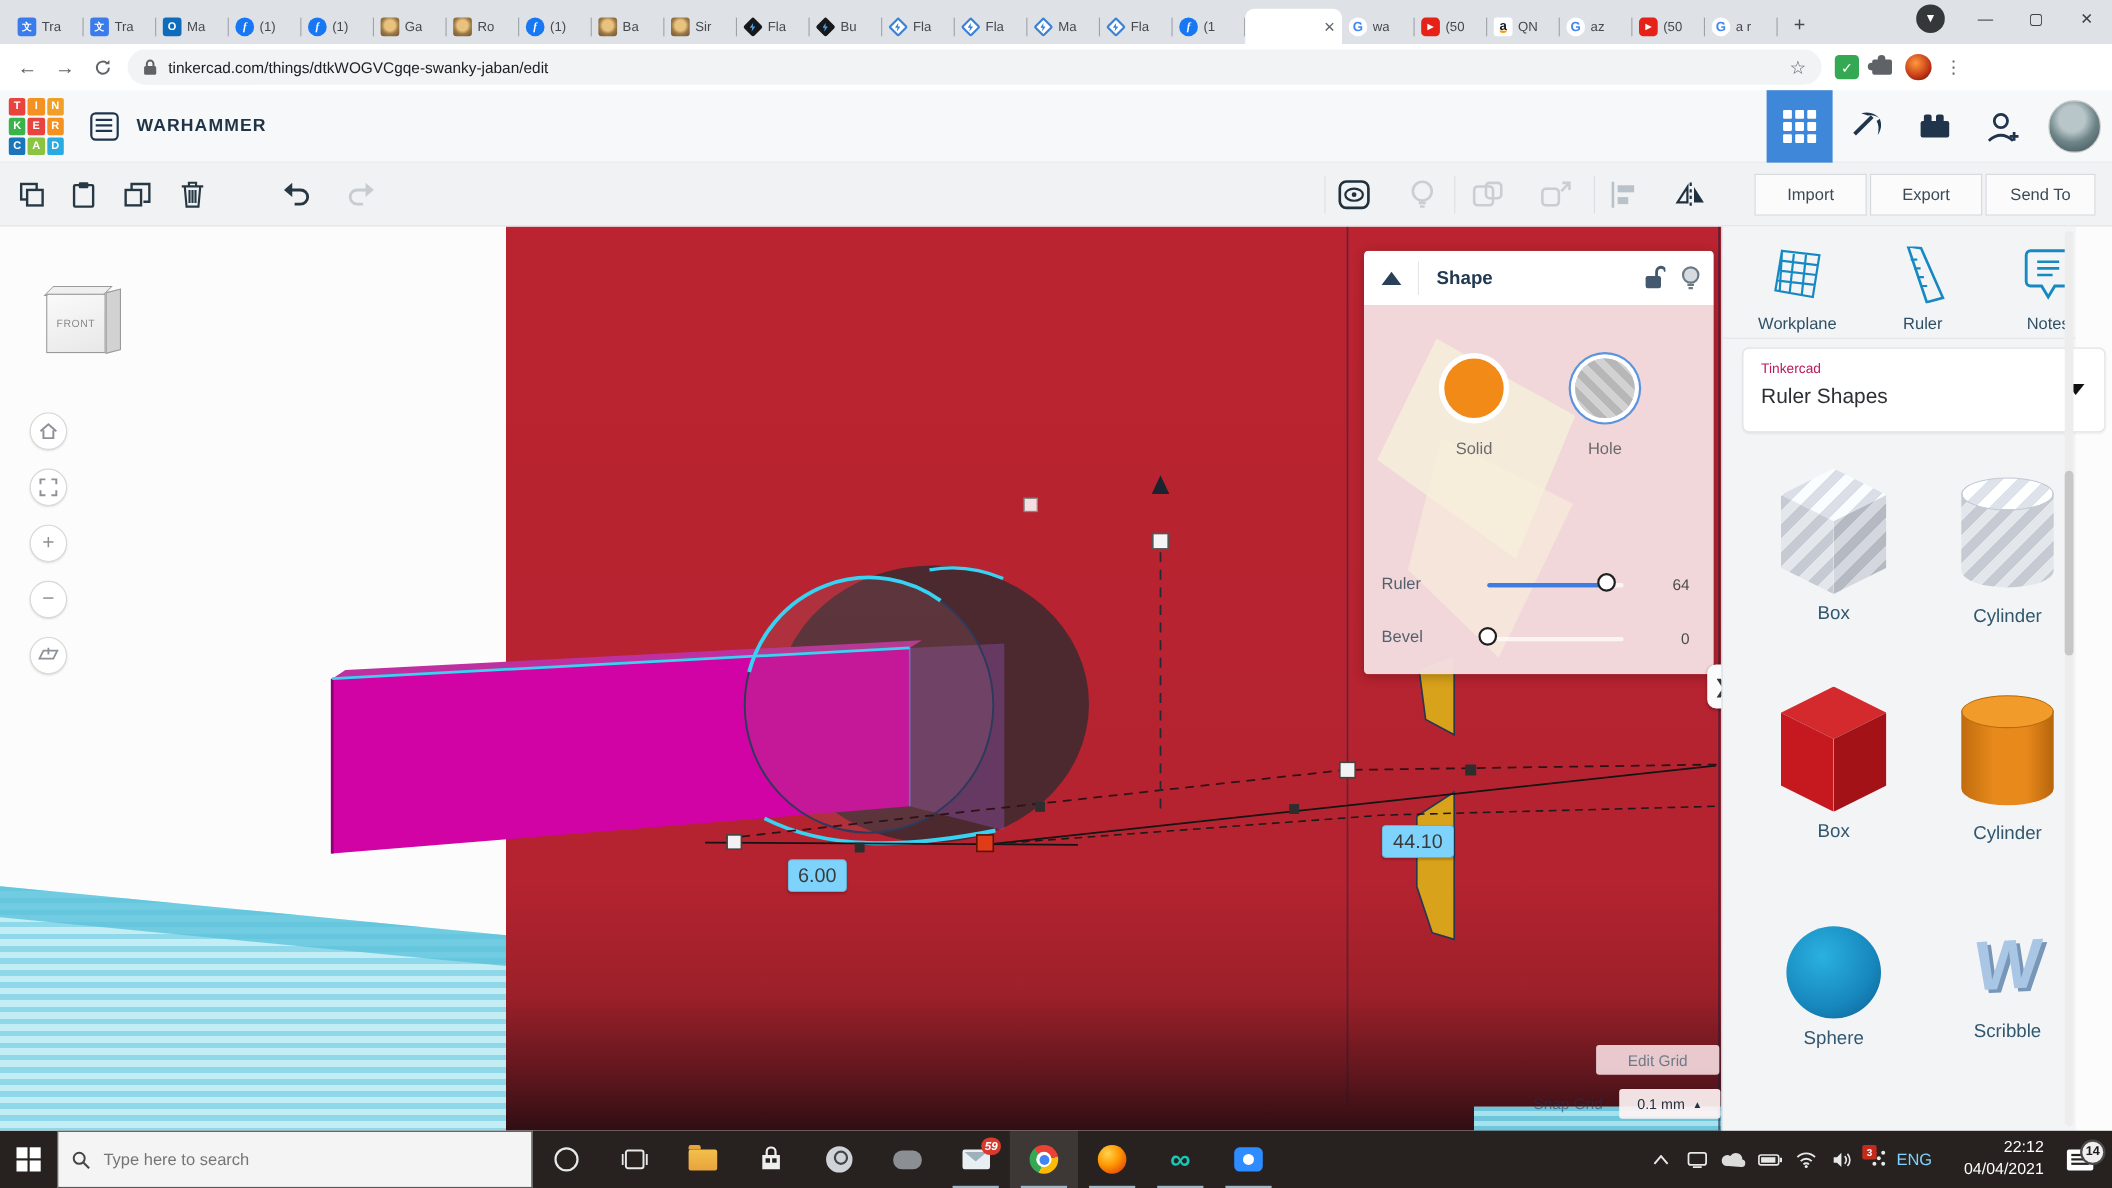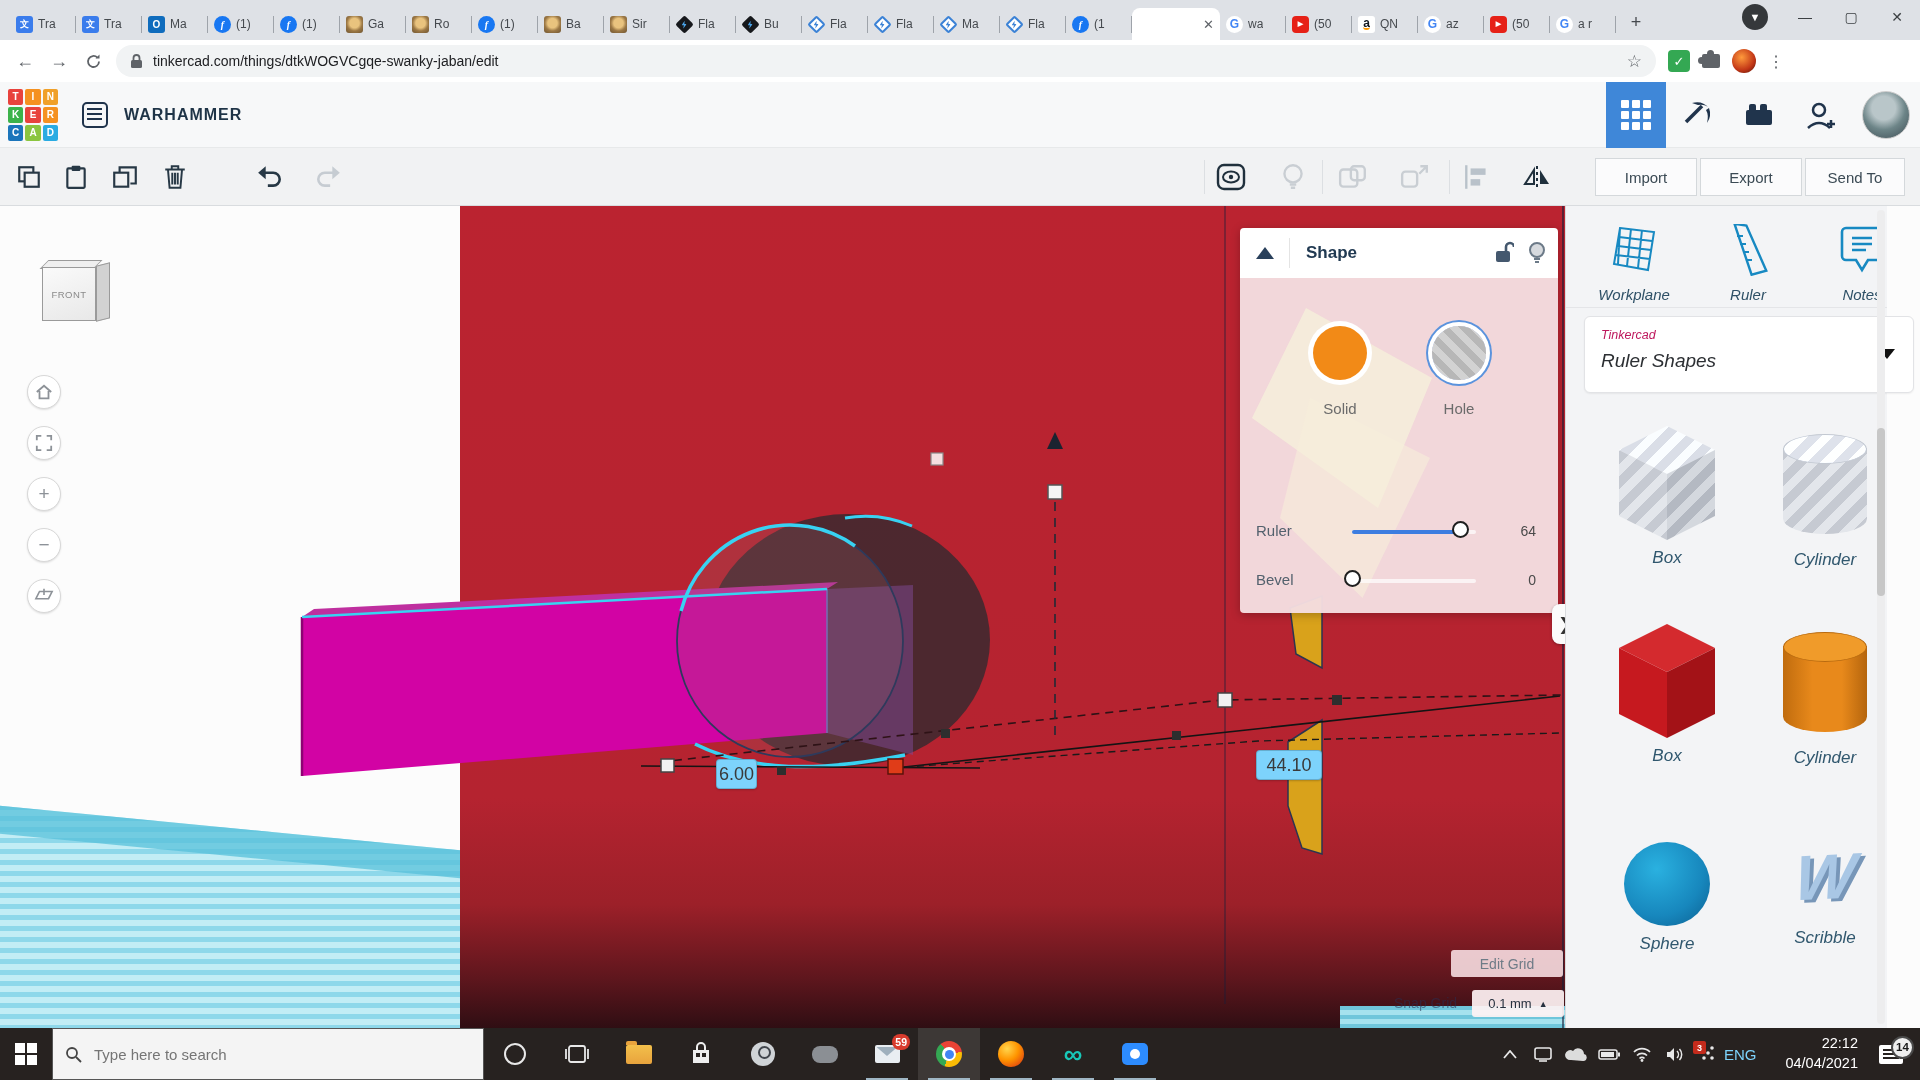--- a/index.html
+++ b/index.html
@@ -117,21 +117,21 @@
   .srow .slab{position:absolute;left:16px;top:0;font-size:15px;color:#53616d;}
   .track{position:absolute;left:112px;top:8px;width:124px;height:4px;border-radius:2px;background:rgba(255,255,255,.7);}
   .track-fill{position:absolute;left:112px;top:8px;height:4px;border-radius:2px;background:#3d7de0;}
   .knob{position:absolute;top:-1px;width:17px;height:17px;border-radius:50%;background:#fff;border:2px solid #1f1f1f;}
   .sval{position:absolute;right:22px;top:1px;font-size:14px;color:#4a4a4a;}
 
   
   .expander{position:absolute;left:1552px;top:398px;width:26px;height:40px;background:#fbfbfb;border-radius:8px 0 0 8px;box-shadow:0 1px 3px rgba(0,0,0,.3);display:flex;align-items:center;justify-content:center;font-size:17px;color:#333;}
 
   
-  .sidebar{position:absolute;left:1565px;top:0;width:322px;height:822px;background:#f3f4f6;border-left:1px solid #d9dbde;font-style:italic;}
+  .sidebar{position:absolute;left:1565px;top:0;width:322px;height:822px;background:#f3f4f6;border-left:1px solid #d9dbde;}
   .tool{position:absolute;top:18px;width:110px;display:flex;flex-direction:column;align-items:center;}
   .tool .tl{margin-top:10px;font-size:15px;color:#2e5066;}
   .sb-divider{position:absolute;left:0;top:101px;width:100%;height:1px;background:#e4e5e8;}
   .dropdown{position:absolute;left:18px;top:110px;width:330px;height:77px;background:#fff;border:1px solid #e2e3e6;border-radius:6px;box-shadow:0 1px 2px rgba(0,0,0,.06);}
   .dd-small{position:absolute;left:16px;top:11px;font-size:12.5px;color:#be185d;}
   .dd-main{position:absolute;left:16px;top:33px;font-size:19px;color:#2c2f33;}
   .dd-caret{position:absolute;right:18px;top:32px;width:0;height:0;border-left:8px solid transparent;border-right:8px solid transparent;border-top:10px solid #111;}
   .cell{position:absolute;width:140px;display:flex;flex-direction:column;align-items:center;}
   .cell .clab{font-size:17px;color:#30576e;margin-top:8px;}
   .sb-scroll{position:absolute;right:2px;top:4px;width:8px;height:814px;background:#ededee;border-radius:4px;}
@@ -150,21 +150,21 @@
   .sphere{width:86px;height:84px;border-radius:50%;background:radial-gradient(circle at 38% 32%,#2ab1e0,#1787bd 60%,#0d6395 95%);margin-top:14px;}
   .scribble{font-size:64px;font-weight:bold;color:#a9c7e5;text-shadow:4px 3px 0 #7796b8;transform:skewX(-8deg) rotate(-3deg);margin-top:6px;line-height:86px;}
 
   
   .taskbar{position:absolute;left:0;top:1028px;width:1920px;height:52px;background:#272220;display:flex;align-items:stretch;color:#eee;}
   .tb-slot{width:52px;display:flex;align-items:center;justify-content:center;position:relative;}
   .winlogo{display:grid;grid-template-columns:10px 10px;grid-template-rows:10px 10px;gap:2px;}
   .winlogo i{background:#fff;display:block;}
   .tsearch{width:432px;background:#f4f4f4;border:1px solid #555;display:flex;align-items:center;padding:0 12px;gap:10px;}
   .tsearch input{border:none;background:transparent;outline:none;font-size:15px;width:340px;color:#333;}
-  .appicons{display:flex;}
+  .appicons{display:flex;font-style:italic;}
   .app{width:62px;display:flex;align-items:center;justify-content:center;position:relative;}
   .app.open::after{content:"";position:absolute;bottom:0;left:10px;right:10px;height:2.5px;background:#9fb6c4;}
   .app.active{background:rgba(255,255,255,.10);}
   .badge{position:absolute;top:6px;right:8px;min-width:17px;height:16px;background:#d83b2d;border-radius:8px;color:#fff;font-size:10.5px;display:flex;align-items:center;justify-content:center;padding:0 3px;font-weight:bold;}
   .cortana{width:22px;height:22px;border-radius:50%;border:2.5px solid #e8e8e8;}
   .folder{width:26px;height:19px;background:linear-gradient(#f3c04b,#e8a33d);border-radius:2px;position:relative;}
   .folder::before{content:"";position:absolute;top:-4px;left:0;width:11px;height:4px;background:#e8a33d;border-radius:2px 2px 0 0;}
   .steam{width:24px;height:24px;border-radius:50%;background:#cfd3d6;position:relative;}
   .steam::after{content:"";position:absolute;right:4px;top:4px;width:9px;height:9px;border-radius:50%;border:2.5px solid #40454c;}
   .gp{width:26px;height:17px;background:#8b8f94;border-radius:8px;}
@@ -537,21 +537,21 @@
       <div class="nbtn">+</div>
       <div class="nbtn">−</div>
       <div class="nbtn">
           <svg width="20" height="18" viewBox="0 0 22 20">
             <path d="M6 5 L20 5 L16 13 L2 13 Z" stroke="#8d9298" stroke-width="1.8" fill="none"></path>
             <path d="M11 2v7" stroke="#8d9298" stroke-width="1.8"></path>
           </svg>
         </div>
     </div>
 
-    <div class="dim" style="left:716px;top:525px;width:41px;height:30px">6.00</div>
+    <div class="dim" style="left:716px;top:547px;width:54px;height:30px">6.00</div>
     <div class="dim" style="left:1256px;top:516px;width:66px;height:30px">44.10</div>
 
     <div class="editgrid">Edit Grid</div>
     <div class="snaplabel">Snap Grid</div>
     <div class="snapbox">
         <span>0.1 mm</span>
         <span class="up">▲</span>
       </div>
 
     <div class="shape-panel">

